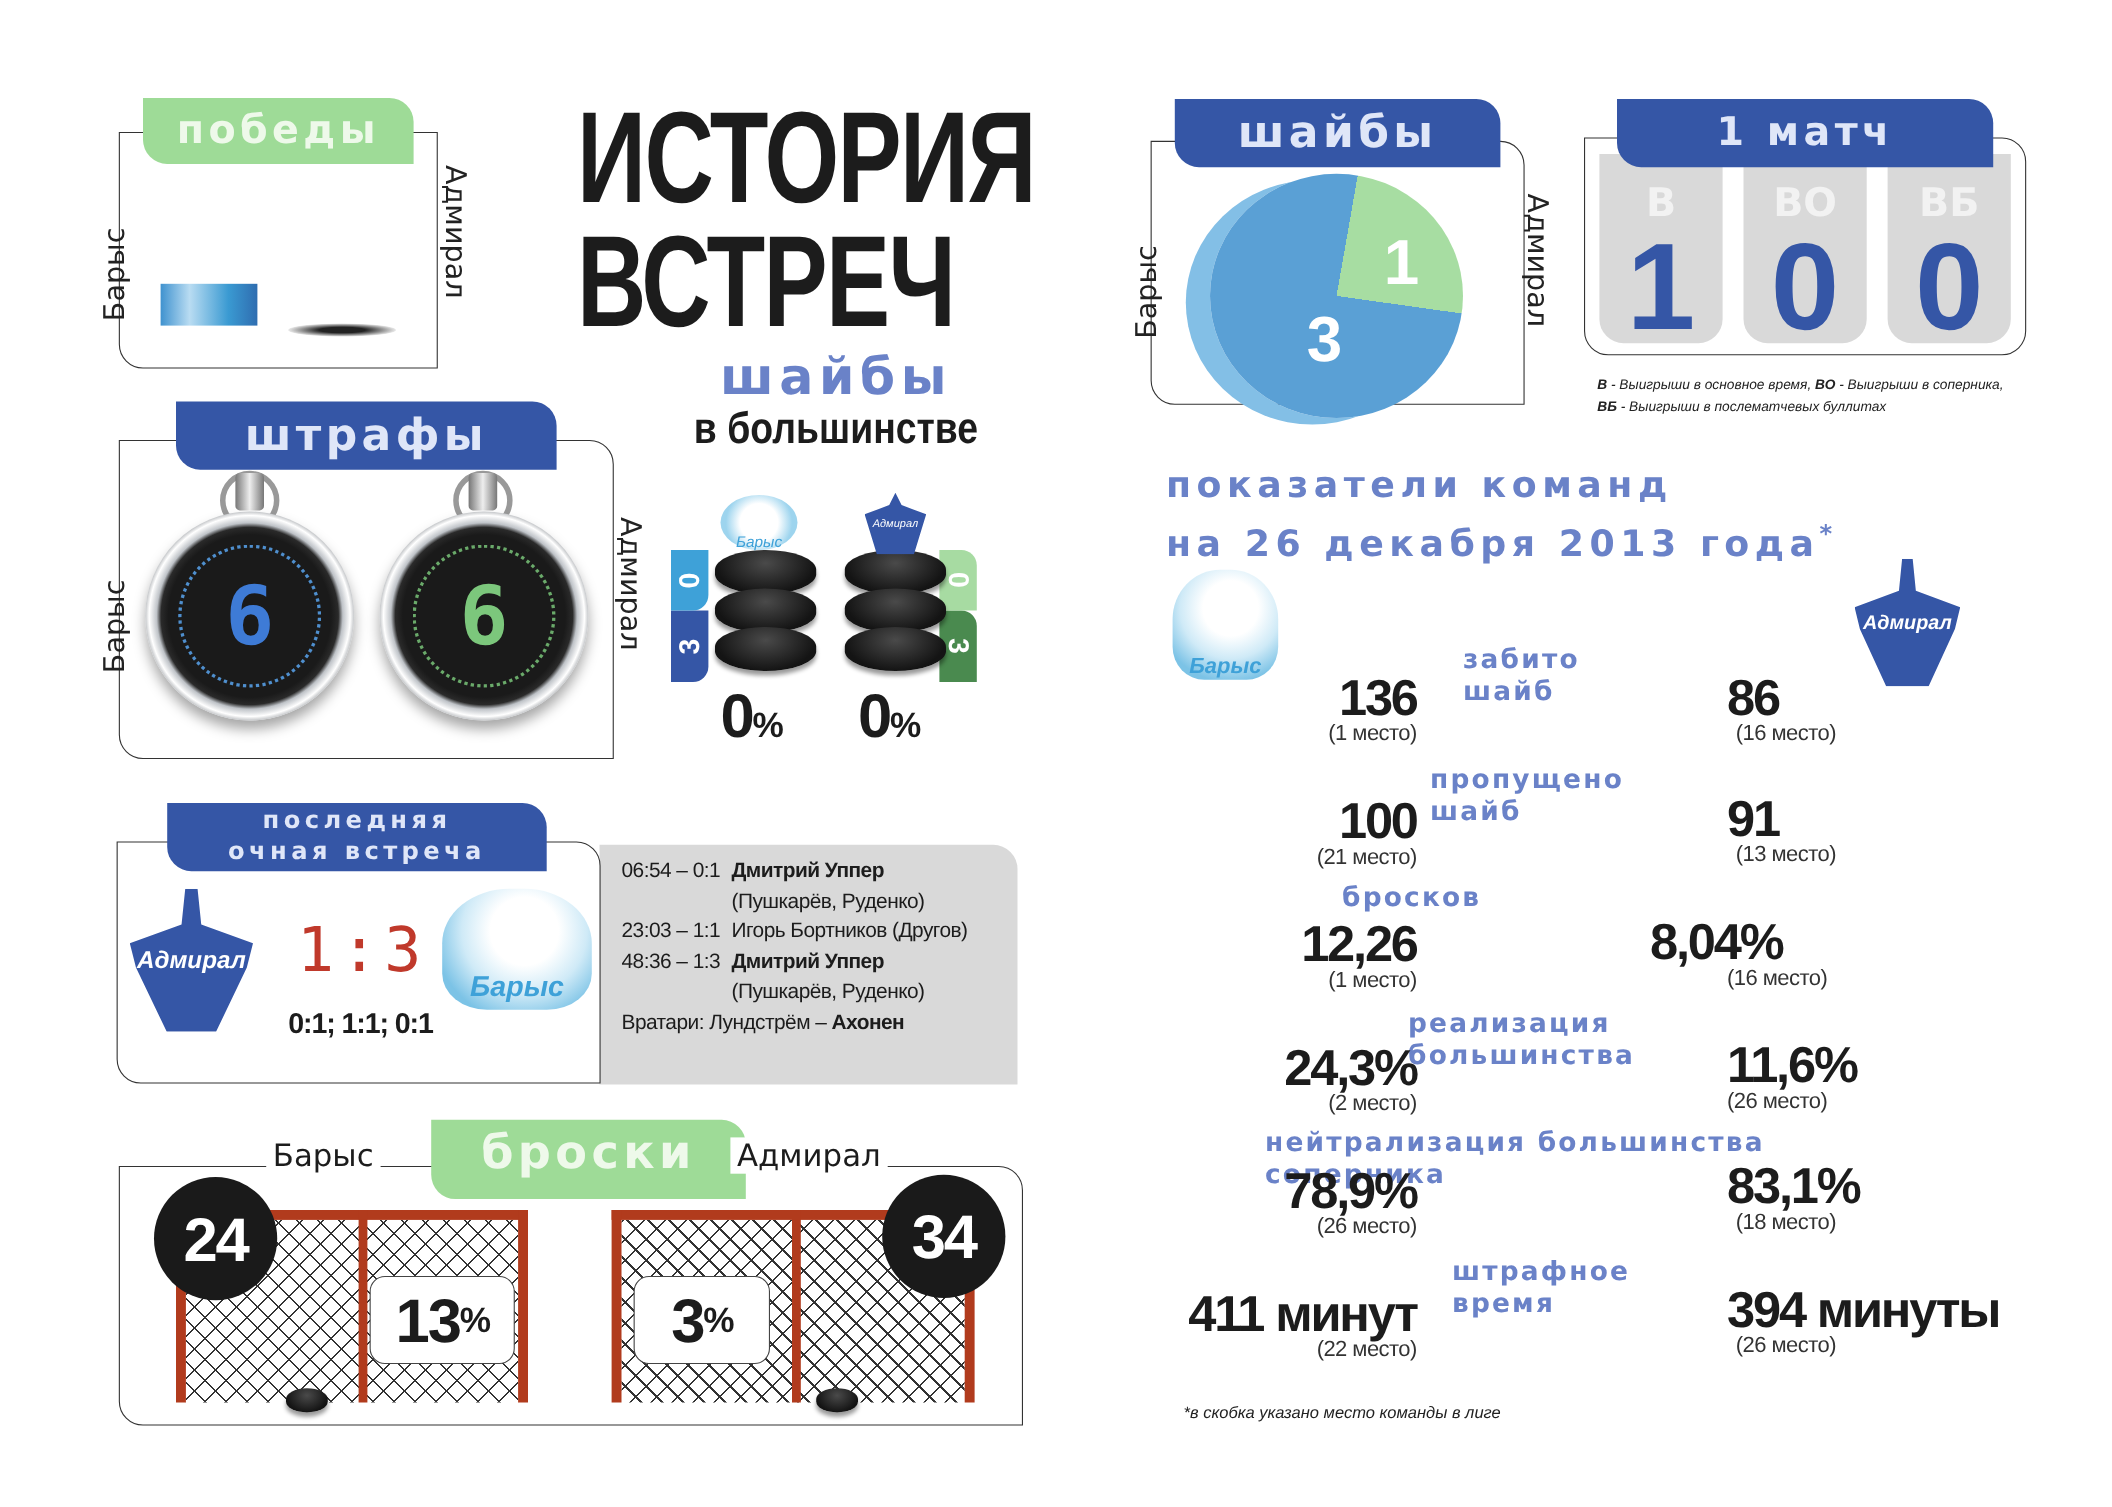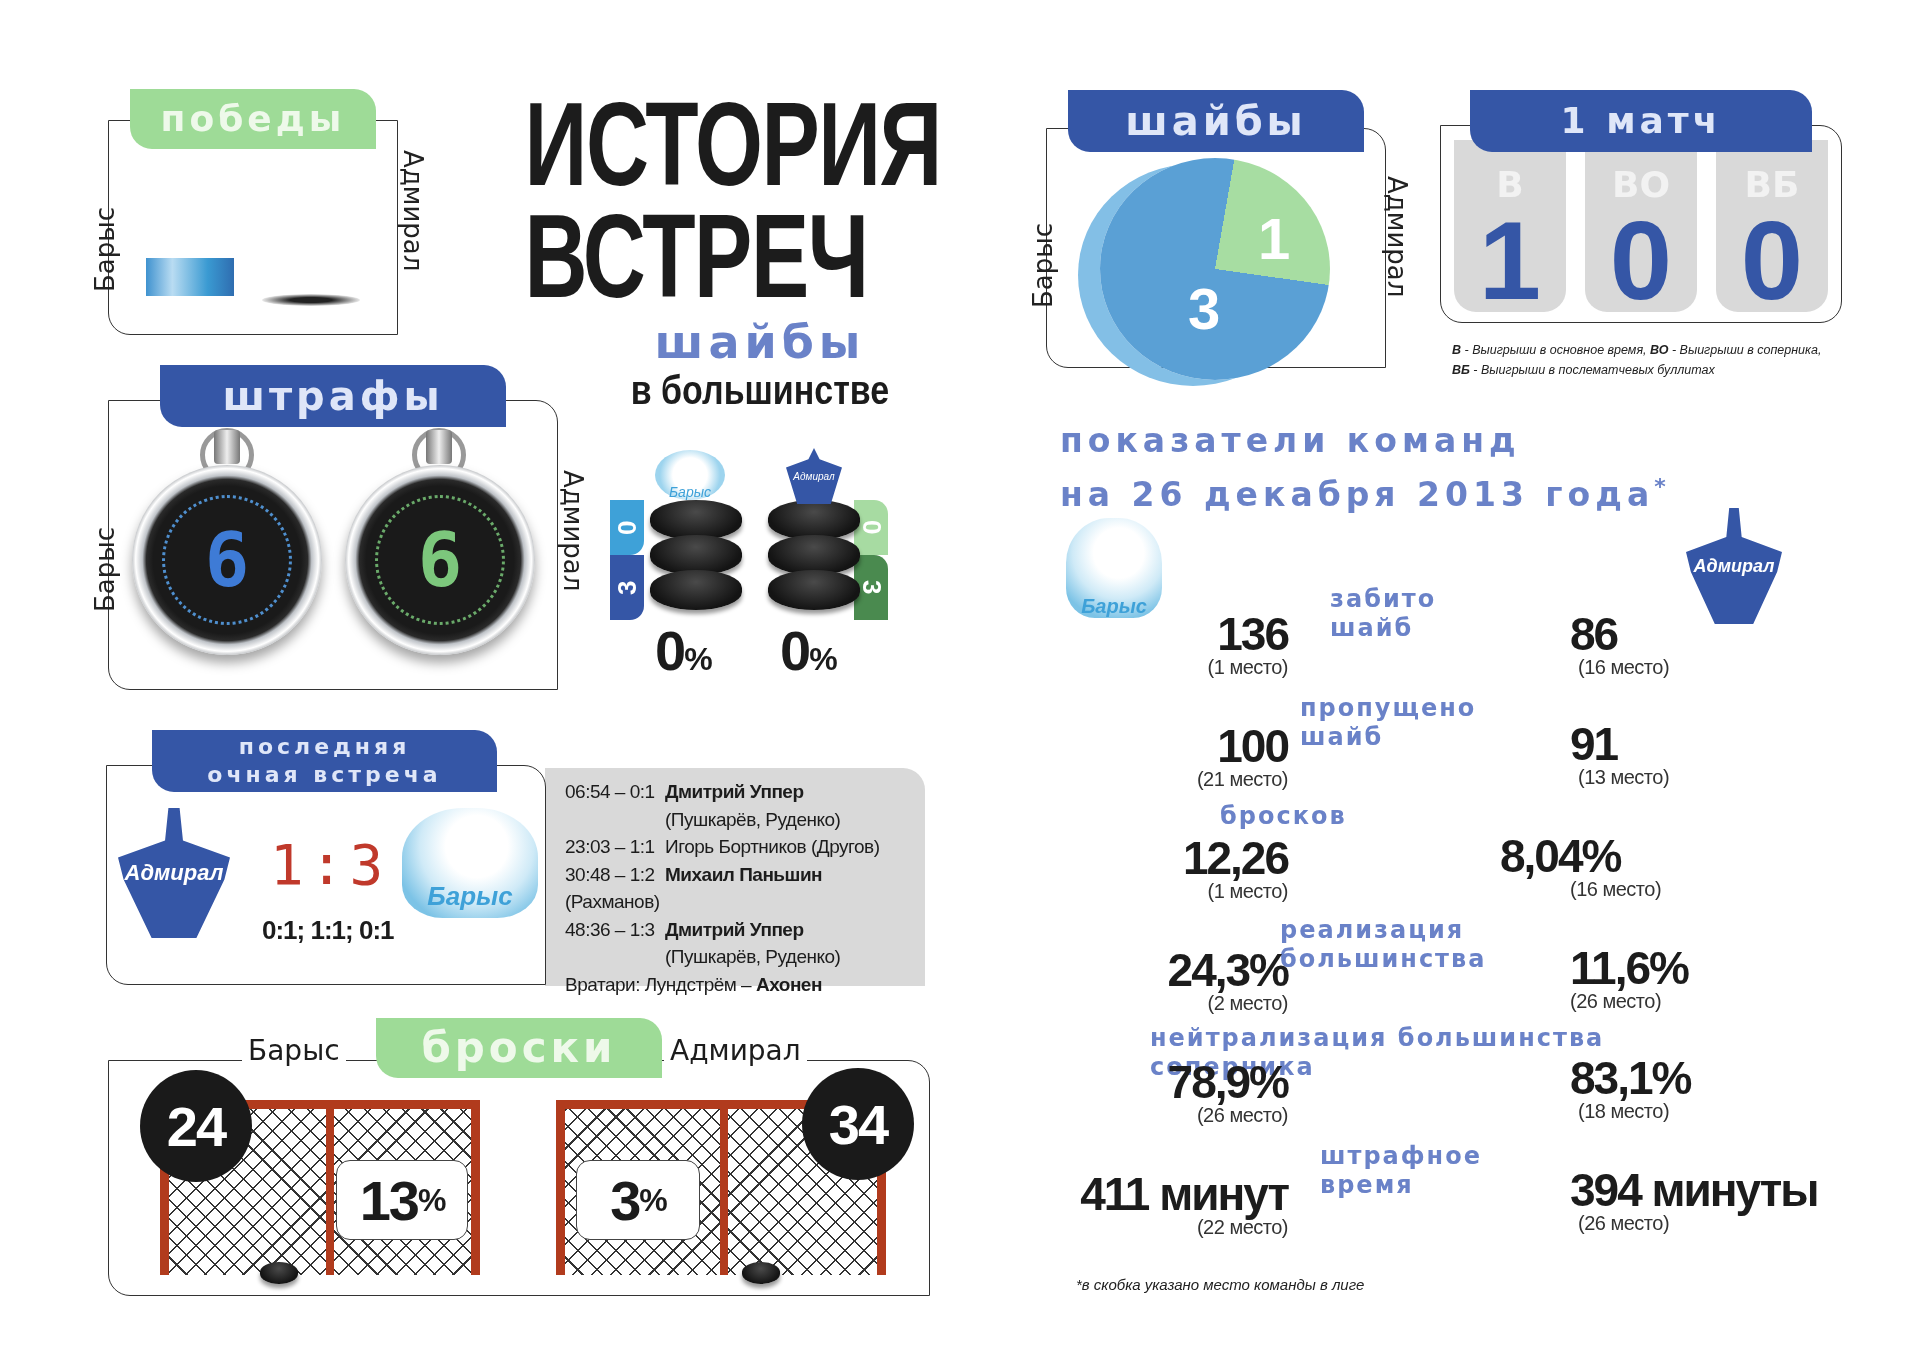--- a/index.html
+++ b/index.html
@@ -90,29 +90,28 @@
 </div>
 <div class="abs" style="left:118px;top:808px;width:112px;height:130px;background:#3556a6;clip-path:polygon(45% 0,55% 0,58% 25%,100% 38%,95% 55%,70% 100%,30% 100%,5% 55%,0 38%,42% 25%);color:#fff;font-size:22px;font-style:italic;font-weight:bold;display:flex;align-items:center;justify-content:center">Адмирал</div>
 <div class="abs digit" style="left:270px;top:832px;font-size:56px;color:#c0392b;font-weight:normal;letter-spacing:6px">1:3</div>
 <div class="abs" style="left:262px;top:915px;font-weight:bold;font-size:26px;letter-spacing:-1px">0:1; 1:1; 0:1</div>
 <div class="abs" style="left:402px;top:808px;width:136px;height:110px;border-radius:45% 45% 30% 30%;background:radial-gradient(circle at 55% 35%,#fff 30%,#cfeaf7 55%,#7cc3e6 80%);color:#3ea1d8;font-size:26px;font-style:italic;font-weight:bold;display:flex;align-items:flex-end;justify-content:center;padding-bottom:6px">Барыс</div>
 
 <div class="abs" style="left:565px;top:778px;width:350px;font-size:19px;line-height:27.5px;letter-spacing:-.5px">
   <div><span style="display:inline-block;width:100px">06:54 – 0:1</span><b>Дмитрий Уппер</b></div>
   <div style="padding-left:100px">(Пушкарёв, Руденко)</div>
   <div><span style="display:inline-block;width:100px">23:03 – 1:1</span><span>Игорь Бортников</span> <span>(Другов)</span></div>
-  <div><span style="display:inline-block;width:100px">30:48 – 1:2</span><b>Михаил Паньшин</b> <span>(Рахманов)</span></div>
   <div><span style="display:inline-block;width:100px">48:36 – 1:3</span><b>Дмитрий Уппер</b></div>
   <div style="padding-left:100px">(Пушкарёв, Руденко)</div>
   <div><span>Вратари: Лундстрём – </span><b>Ахонен</b></div>
 </div>
 
 <div class="panel" style="left:108px;top:1060px;width:822px;height:236px;border-radius:0 22px 0 22px"></div>
 <div class="abs" style="left:242px;top:1034px;font-family:'DejaVu Sans',sans-serif;font-size:28px;background:#fff;padding:0 6px">Барыс</div>
-<div class="tab green" style="left:376px;top:1018px;width:286px;height:60px;font-size:42px;line-height:60px;border-radius:0 22px 0 22px">Броски</div>
+<div class="tab green" style="left:392px;top:1018px;width:286px;height:72px;font-size:42px;line-height:60px;border-radius:0 22px 0 22px">Броски</div>
 <div class="abs" style="left:664px;top:1034px;font-family:'DejaVu Sans',sans-serif;font-size:28px;background:#fff;padding:0 6px">Адмирал</div>
 
 <div class="goal" style="left:160px;top:1100px;width:320px;height:175px"></div>
 <div class="abs" style="left:326px;top:1100px;width:8px;height:175px;background:#b13b1d"></div>
 <div class="bignum-circle" style="left:140px;top:1070px">24</div>
 <div class="pctbox" style="left:336px;top:1160px;width:132px;height:80px">
     <span>13</span>
     <small>%</small>
   </div>
 <div class="puck" style="left:260px;top:1262px;width:38px;height:22px"></div>

